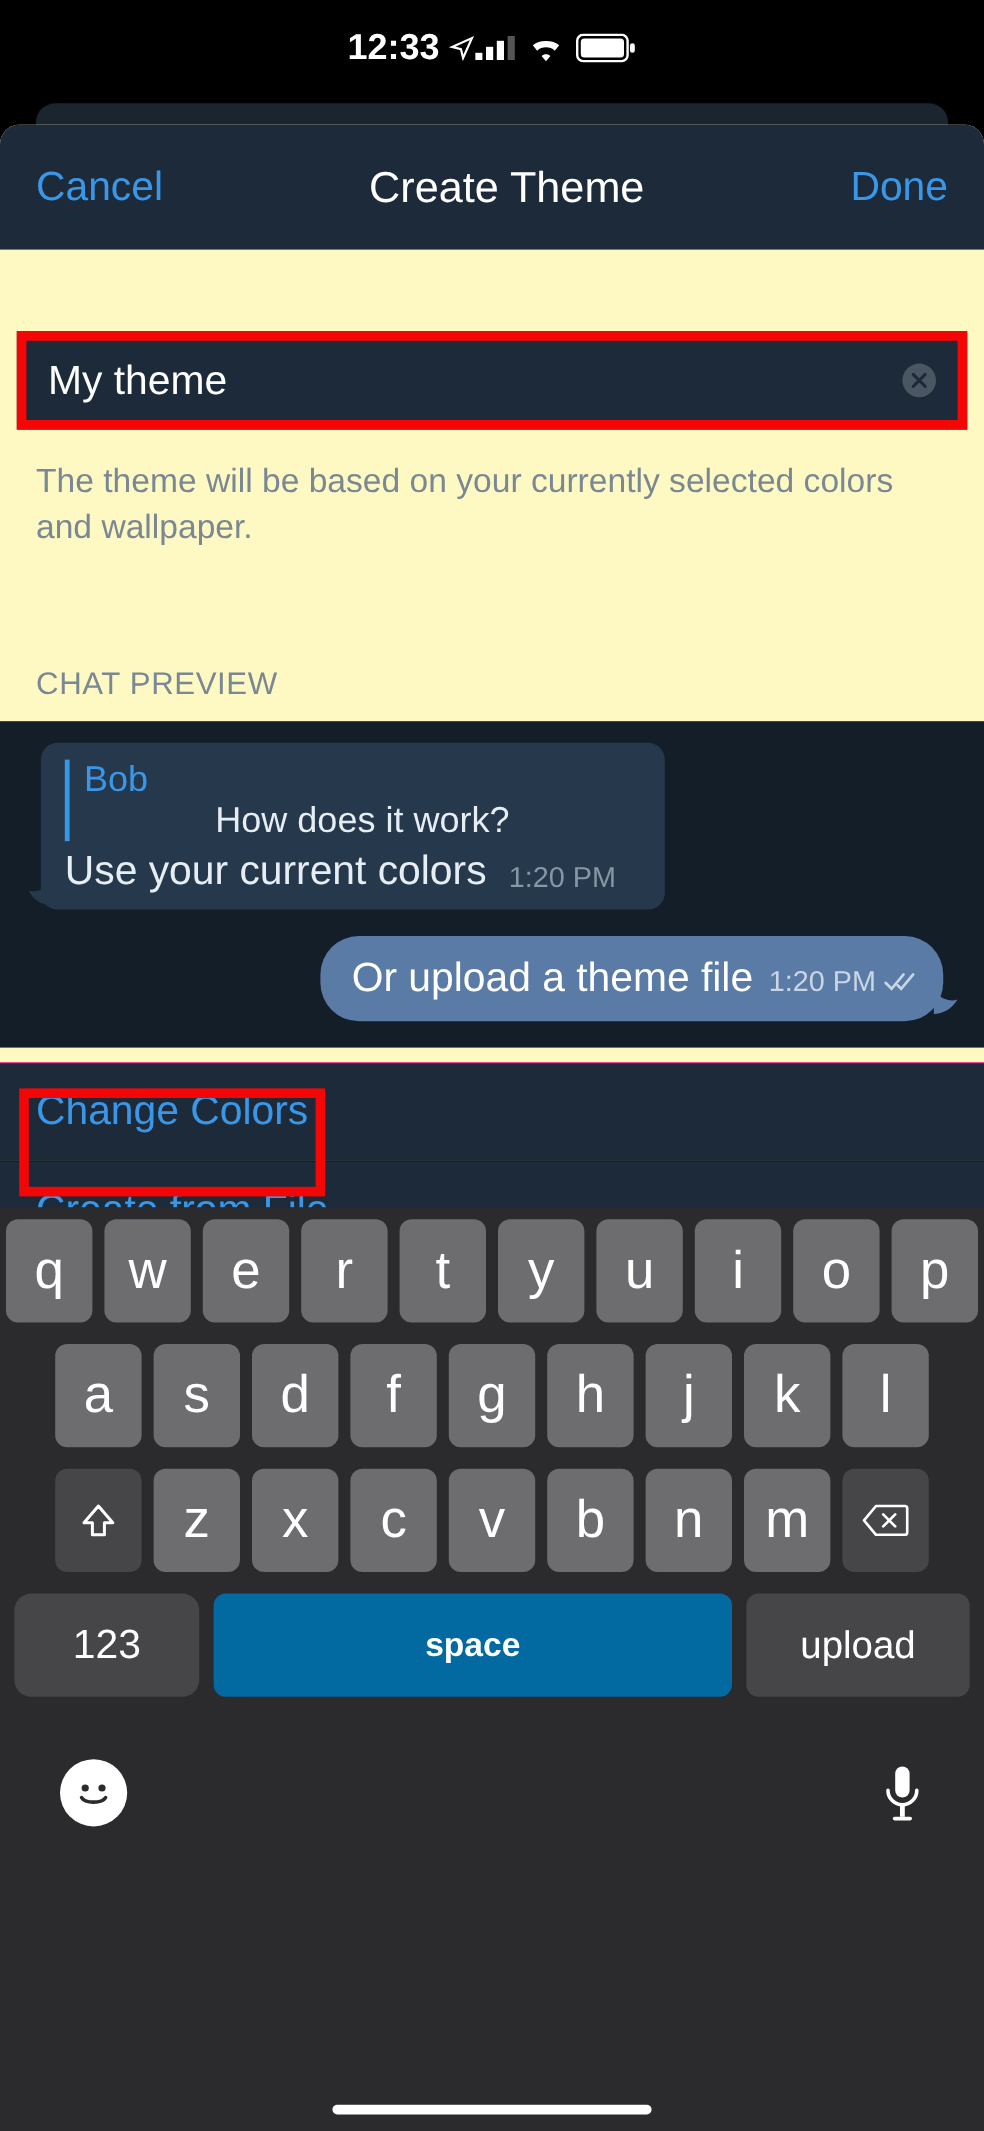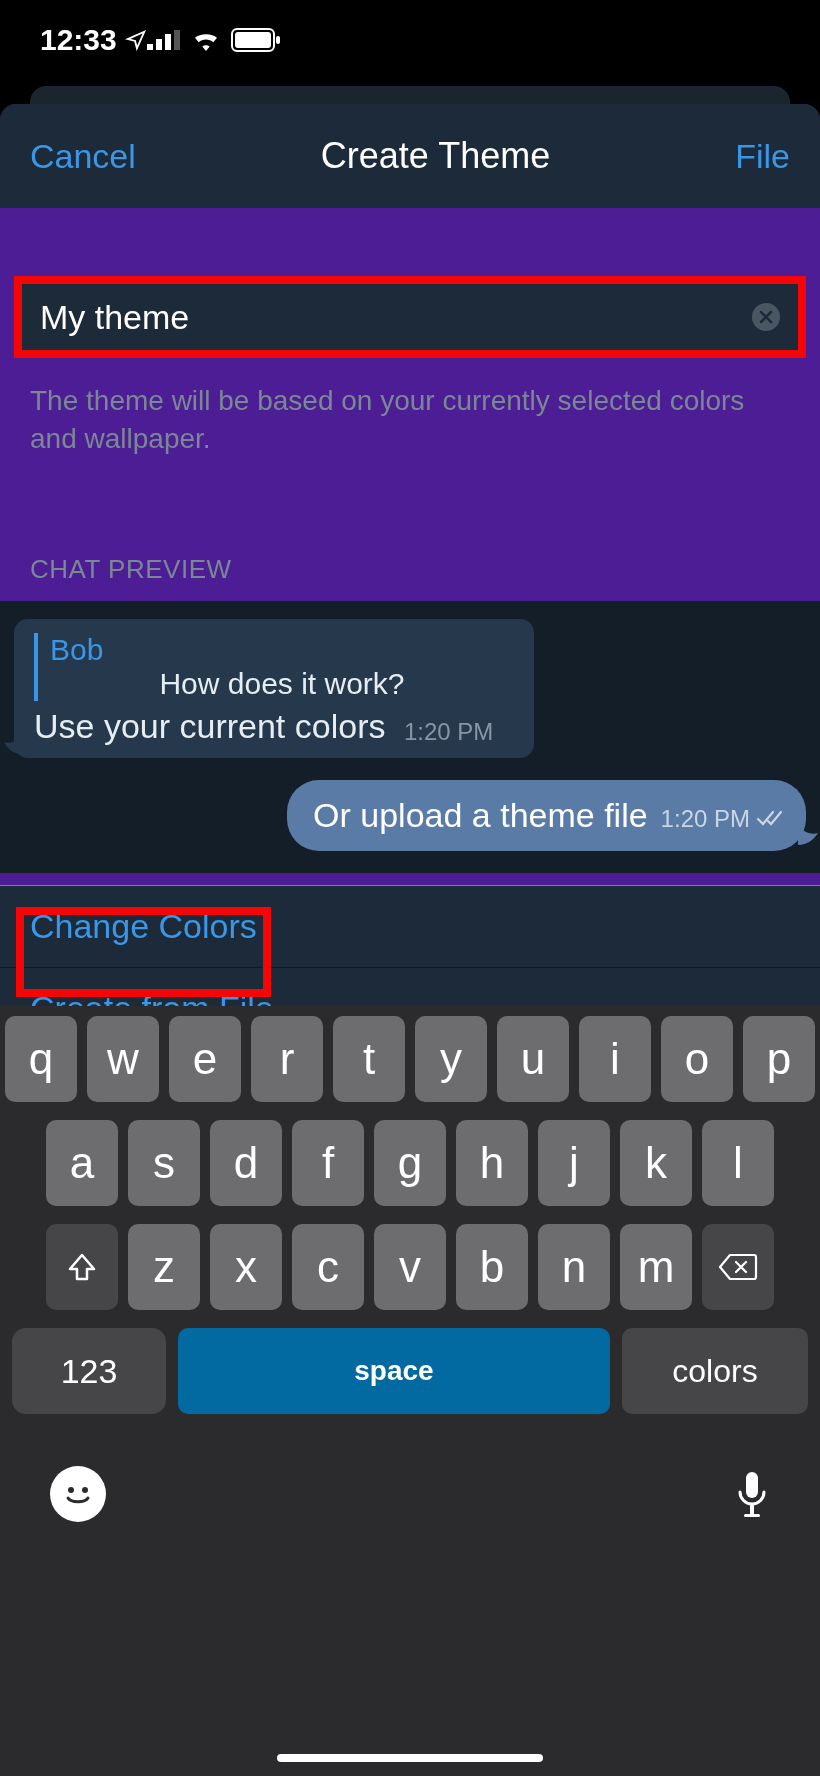--- a/index.html
+++ b/index.html
@@ -1,44 +1,44 @@
 <!DOCTYPE html>
 <html><head>
 <meta charset="utf-8">
 <style>
   * { margin: 0; padding: 0; box-sizing: border-box; font-family: -apple-system, BlinkMacSystemFont, "Helvetica Neue", sans-serif; }
   html, body { width: 820px; height: 1776px; background: #000; color: #fff; overflow: hidden; }
 
   
-  .status-bar { height: 80px; background: #000; display: flex; align-items: center; justify-content: flex-start; padding: 0 40px; }
+  .status-bar { height: 80px; background: #000; display: flex; align-items: center; justify-content: center; padding: 0 40px; }
   .status-time { font-size: 30px; font-weight: 600; display: flex; align-items: center; gap: 8px; }
   .status-icons { display: flex; align-items: center; gap: 10px; }
   .status-icons svg { display: block; }
 
   .sheet-backdrop { position: absolute; top: 86px; left: 30px; right: 30px; height: 20px; background: #1a2530; border-radius: 16px 16px 0 0; }
 
-  .sheet { position: absolute; top: 104px; left: 0; right: 0; bottom: 0; background: #4c1d95; border-radius: 16px 16px 0 0; overflow: hidden; }
+  .sheet { position: absolute; top: 104px; left: 0; right: 0; bottom: 0; background: #fef9c3; border-radius: 16px 16px 0 0; overflow: hidden; }
 
   .nav { height: 104px; background: #1c2a3a; display: flex; align-items: center; justify-content: space-between; padding: 0 30px; }
   .nav-left, .nav-right { font-size: 34px; color: #3a97e8; }
   .nav-title { font-size: 36px; font-weight: 400; color: #fff; }
 
   .content { padding-top: 68px; }
 
   .input-row-wrap { padding: 0 14px; }
   .input-row { background: #1c2a3a; display: flex; align-items: center; padding: 15px 18px; height: 82px; border: 8px solid #f50606; }
   .input-row input { flex: 1; background: transparent; border: none; outline: none; color: #fff; font-size: 34px; }
   .clear-btn { width: 28px; height: 28px; border-radius: 50%; background: #4a5662; display: flex; align-items: center; justify-content: center; }
   .clear-btn svg { display: block; }
 
   .helper { padding: 24px 30px 0; font-size: 28px; color: #7a8894; line-height: 1.35; }
 
   .section-header { padding: 96px 30px 16px; font-size: 26px; color: #7a8894; letter-spacing: 0.5px; }
 
-  .chat-preview { background: #141e29; padding: 18px 14px 22px; }
+  .chat-preview { background: #141e29; padding: 18px 34px 22px; }
 
   .msg-in { max-width: 520px; background: #25384c; border-radius: 14px; padding: 14px 20px 12px; position: relative; }
   .msg-in .tail { position: absolute; left: -10px; bottom: 4px; }
   .reply-strip { border-left: 4px solid #3a97e8; padding-left: 12px; margin-bottom: 6px; }
   .reply-name { color: #3a97e8; font-size: 30px; font-weight: 500; }
   .reply-text { color: #e6edf3; font-size: 30px; text-align: center; }
   .msg-body { color: #e6edf3; font-size: 34px; display: inline; }
   .msg-time { color: #8796a4; font-size: 24px; margin-left: 14px; vertical-align: bottom; }
 
   .msg-out-row { display: flex; justify-content: flex-end; margin-top: 22px; }
@@ -102,21 +102,21 @@
       </svg>
   </div>
 </div>
 
 <div class="sheet-backdrop"></div>
 
 <div class="sheet">
   <div class="nav">
     <div class="nav-left">Cancel</div>
     <div class="nav-title">Create Theme</div>
-    <div class="nav-right">File</div>
+    <div class="nav-right">Done</div>
   </div>
 
   <div class="content">
     <div class="input-row-wrap">
       <div class="input-row">
         <input type="text" value="My theme" style="">
         <div class="clear-btn">
           <svg width="14" height="14" viewBox="0 0 14 14">
               <path d="M2 2l10 10M12 2L2 12" stroke="#1c2a3a" stroke-width="2.5" stroke-linecap="round"></path>
             </svg>
@@ -211,21 +211,21 @@
     <div class="key key-fn">
       <svg width="40" height="30" viewBox="0 0 40 30" fill="none" stroke="#fff" stroke-width="2.2" stroke-linejoin="round">
           <path d="M12 3h24a2 2 0 012 2v20a2 2 0 01-2 2H12L2 15 12 3z"></path>
           <path d="M18 10l10 10M28 10L18 20" stroke-linecap="round"></path>
         </svg>
     </div>
   </div>
   <div class="krow r4">
     <div class="key key-123">123</div>
     <div class="key key-space">space</div>
-    <div class="key key-return">colors</div>
+    <div class="key key-return">upload</div>
   </div>
   <div class="kb-bottom">
     <div class="emoji-btn">
       <svg width="40" height="40" viewBox="0 0 40 40">
           <circle cx="20" cy="20" r="20" fill="#fff"></circle>
           <circle cx="13" cy="16" r="3" fill="#2b2b2d"></circle>
           <circle cx="27" cy="16" r="3" fill="#2b2b2d"></circle>
           <path d="M10 24c3 5 17 5 20 0" stroke="#2b2b2d" stroke-width="3" fill="none" stroke-linecap="round"></path>
         </svg>
     </div>

